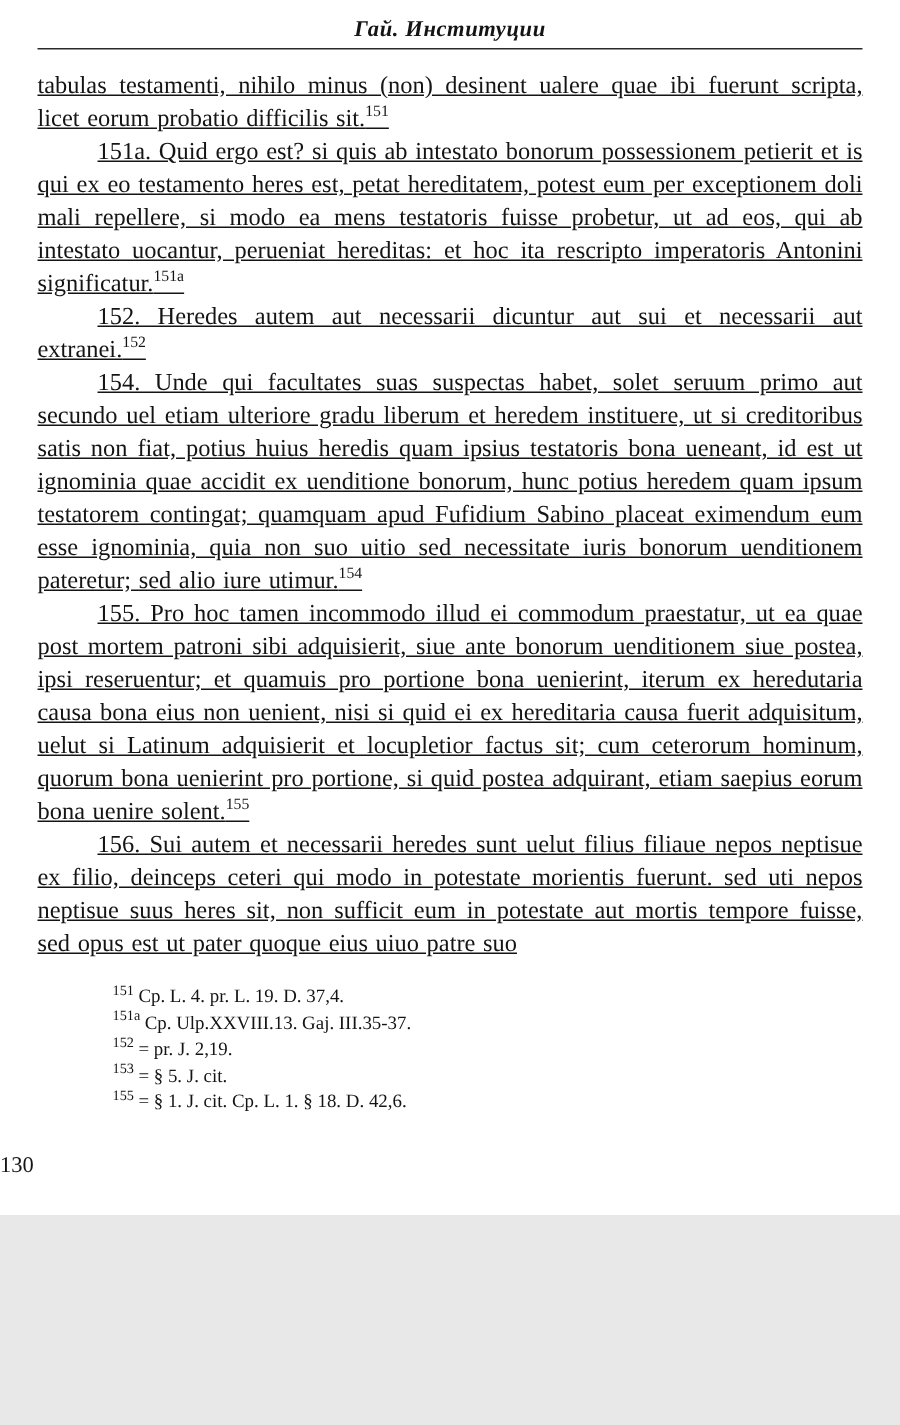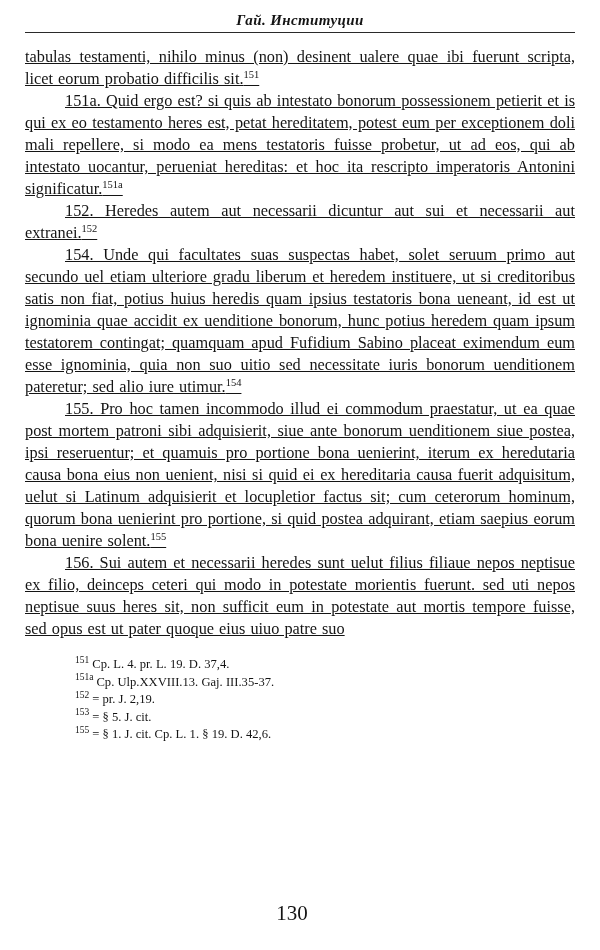--- a/index.html
+++ b/index.html
@@ -1,18 +1,18 @@
 <!DOCTYPE html>
 <html><head>
 <meta charset="utf-8">
 <style>
   html, body { margin: 0; padding: 0; background: #e8e8e8; }
   .page {
     width: 600px;
-    height: 950px;
+    height: 810px;
     margin: 0 auto;
     background: #ffffff;
     box-sizing: border-box;
     position: relative;
     padding: 12px 25px 0 25px;
     font-family: "Liberation Serif", "DejaVu Serif", serif;
     color: #141414;
     overflow: hidden;
   }
   .running-header {
@@ -50,22 +50,22 @@
     font-size: 9.5px;
     line-height: 0;
     vertical-align: super;
     margin-right: 3px;
   }
   .page-number {
     position: absolute;
     left: 0;
     right: 16px;
     bottom: 24px;
-    text-align: center;
-    font-size: 21px;
+    text-align: left;
+    font-size: 15px;
     color: #141414;
   }
 </style>
 </head>
 <body>
 
 <div class="page">
 
   <div class="running-header">
     <span>Гай. Институции</span>
@@ -84,18 +84,18 @@
     <p class="para indent"><span>155. Pro hoc tamen incommodo illud ei commodum praestatur, ut ea quae post mortem patroni sibi adquisierit, siue ante bonorum uenditionem siue postea, ipsi reseruentur; et quamuis pro portione bona uenierint, iterum ex heredutaria causa bona eius non uenient, nisi si quid ei ex hereditaria causa fuerit adquisitum,  uelut si Latinum adquisierit et locupletior factus sit; cum ceterorum hominum, quorum bona uenierint pro portione, si quid postea adquirant, etiam saepius eorum bona uenire solent.</span><sup>155</sup></p>
 
     <p class="para indent"><span>156. Sui autem et necessarii heredes sunt uelut filius filiaue nepos neptisue ex filio, deinceps ceteri qui modo in potestate morientis fuerunt. sed uti nepos neptisue suus heres sit, non sufficit eum in potestate aut mortis tempore fuisse, sed opus est ut pater quoque eius uiuo patre suo</span></p>
   </div>
 
   <div class="footnotes">
     <p class="footnote"><sup>151</sup><span>Cp. L. 4. pr. L. 19. D. 37,4.</span></p>
     <p class="footnote"><sup>151a</sup><span>Cp. Ulp.XXVIII.13. Gaj. III.35-37.</span></p>
     <p class="footnote"><sup>152</sup><span>= pr. J. 2,19.</span></p>
     <p class="footnote"><sup>153</sup><span>= § 5. J. cit.</span></p>
-    <p class="footnote"><sup>155</sup><span>= § 1. J. cit. Cp. L. 1. § 19. D. 42,6.</span></p>
+    <p class="footnote"><sup>155</sup><span>= § 1. J. cit. Cp. L. 1. § 18. D. 42,6.</span></p>
   </div>
 
   <div class="page-number">130</div>
 
 </div>
 
 </body></html>

